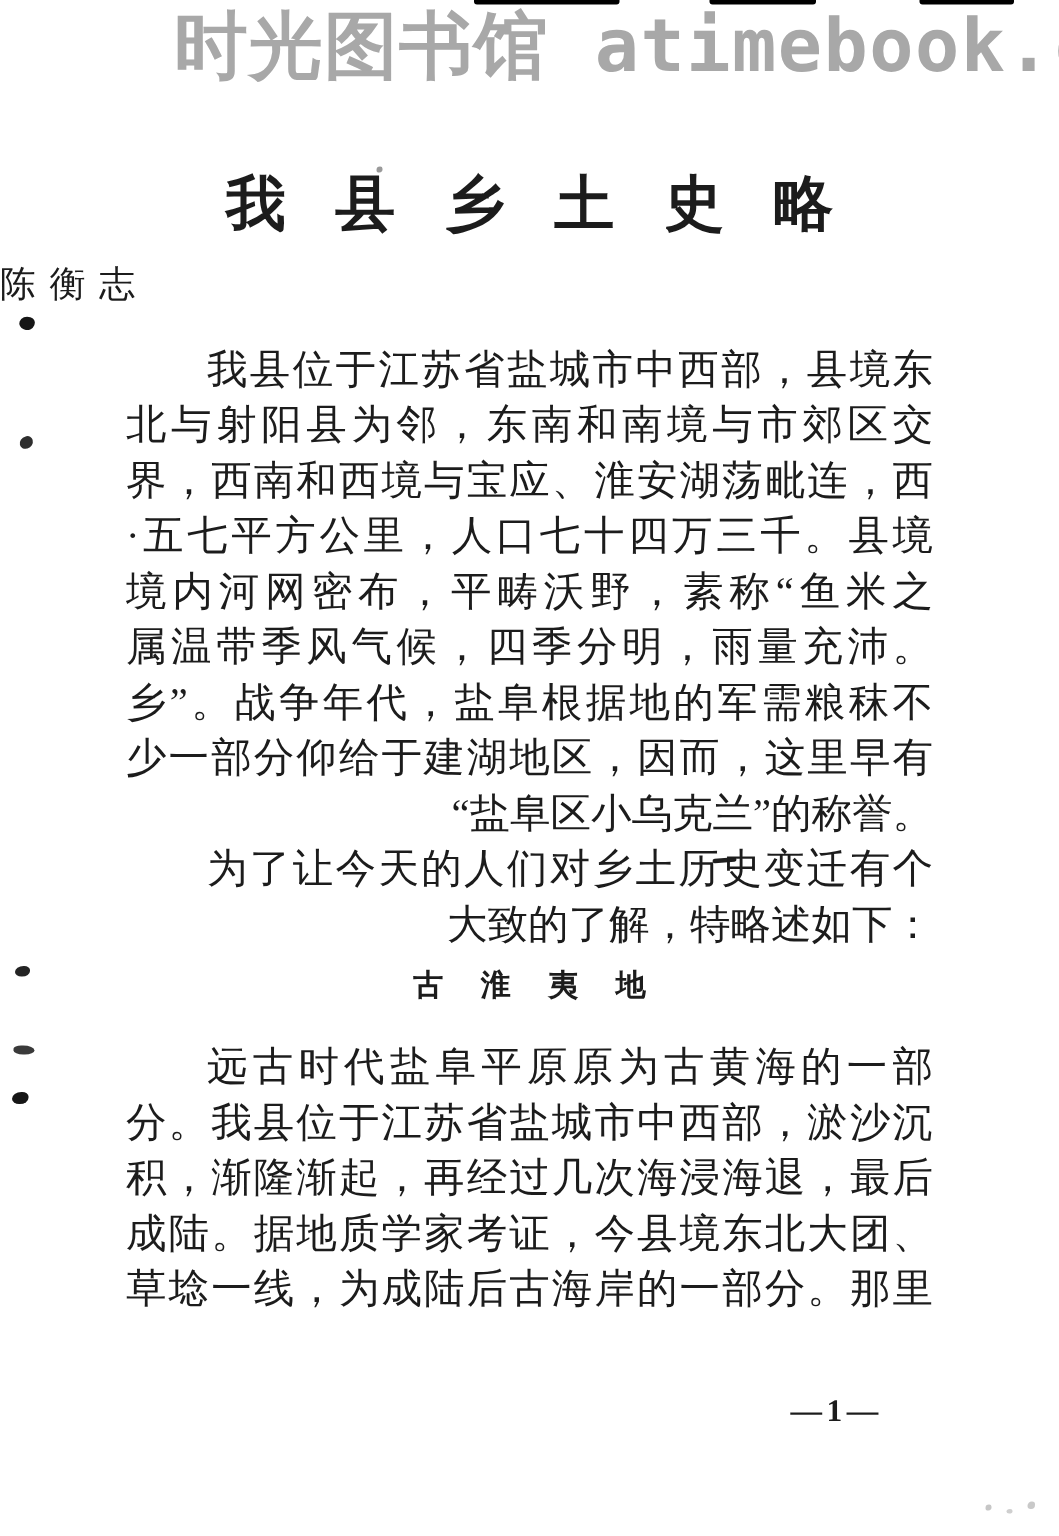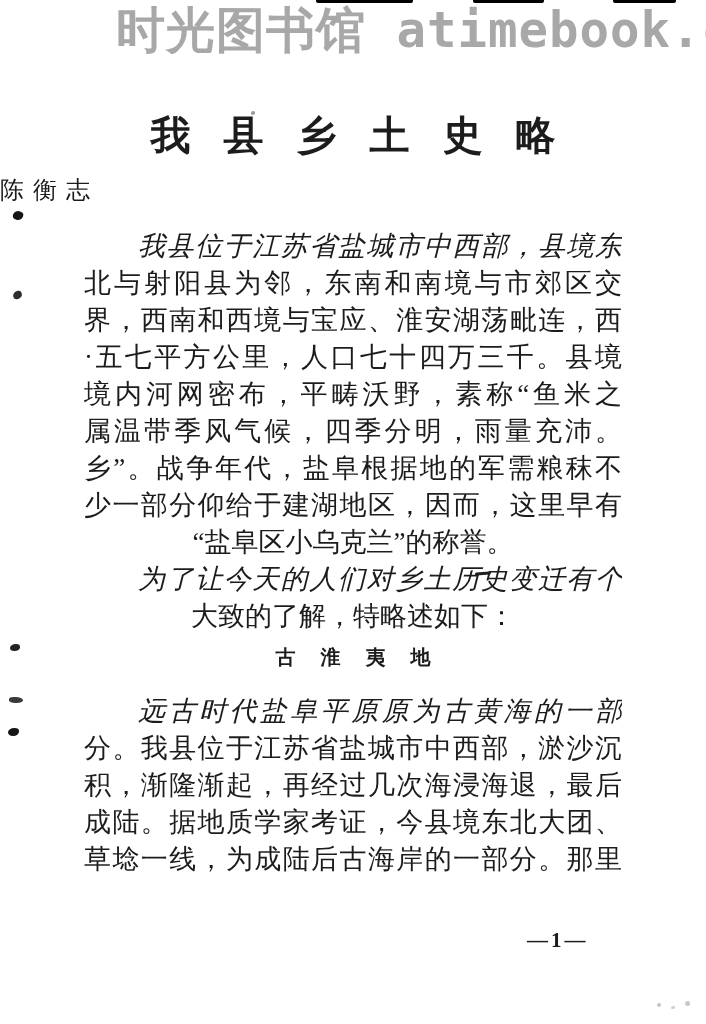--- a/index.html
+++ b/index.html
@@ -90,22 +90,22 @@
   .body-block {
     position: absolute;
     top: 228px;
     left: 84px;
     width: 538px;
     font-size: 27px;
     line-height: 37px;
   }
   .ln { height: 37px; white-space: nowrap; }
   .ln.j { white-space: normal; text-align: justify; text-align-last: justify; overflow: hidden; }
-  .ln.indent { padding-left: 54px; font-style: italic; }
-  .ln.short { text-align: center; }
+  .ln.indent { padding-left: 54px; }
+  .ln.short { text-align: right; }
   .section-heading {
     margin: 7px 0 21px 0;
     height: 30px;
     line-height: 30px;
     text-align: center;
     font-size: 20px;
     font-weight: bold;
   }
   .section-heading .sp { letter-spacing: 25px; margin-right: -25px; }
   .pageno {

